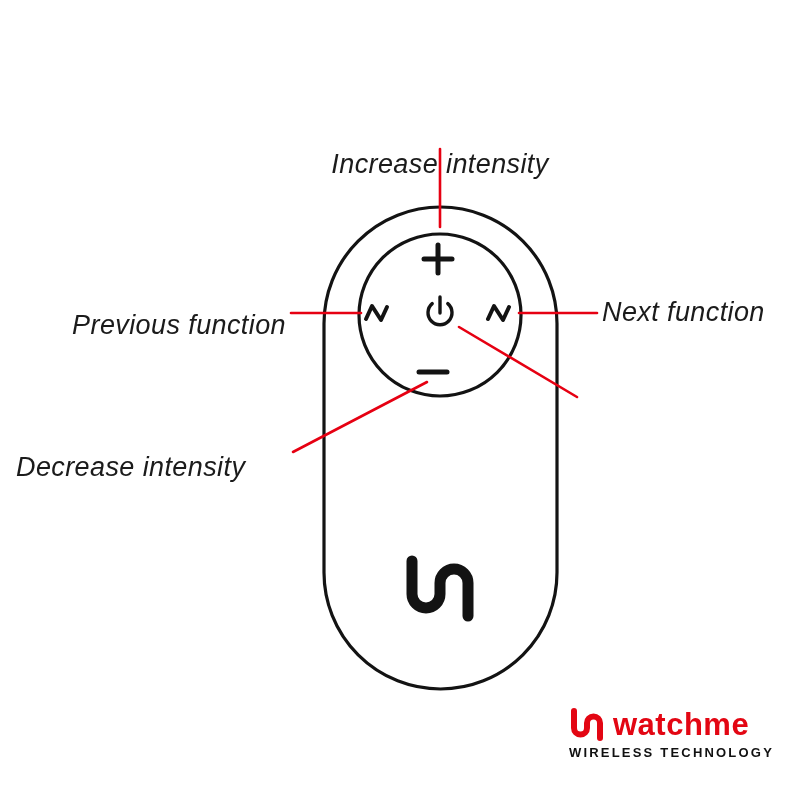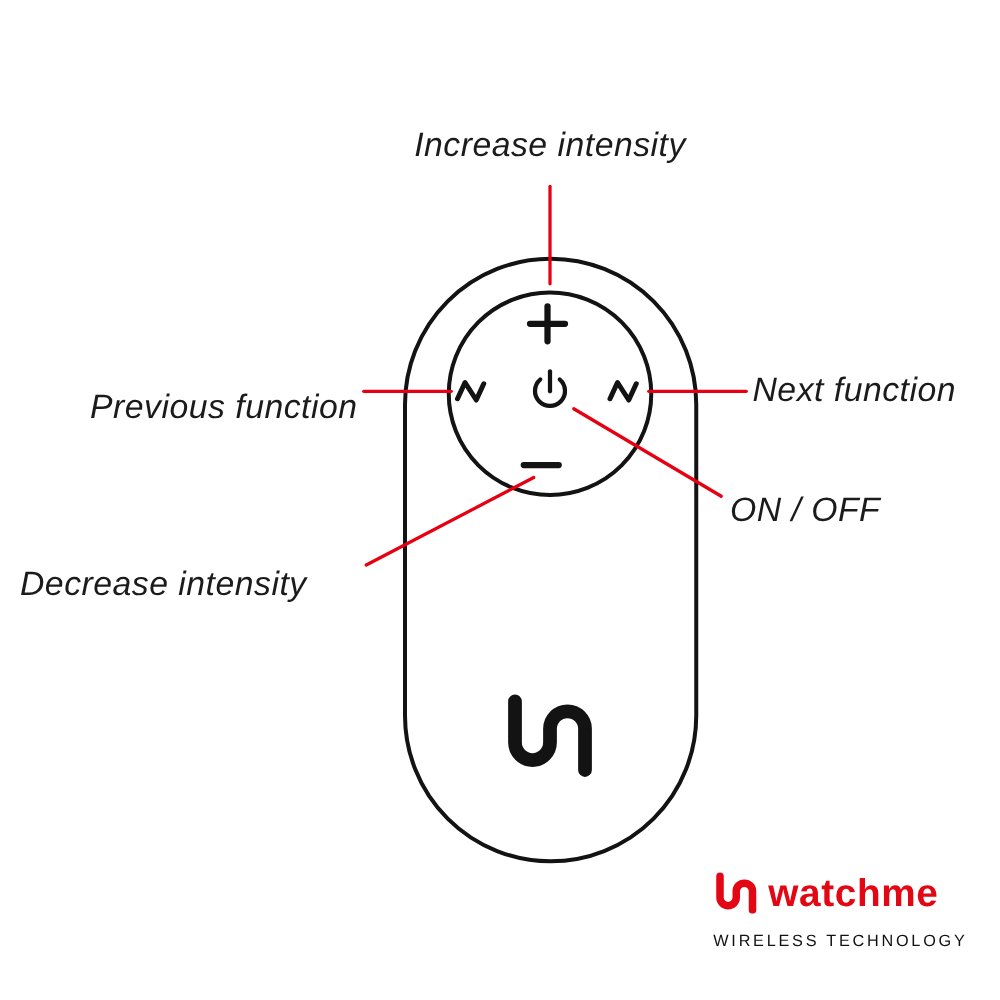--- a/index.html
+++ b/index.html
@@ -22,45 +22,45 @@
   }
   .callout-label {
     position: absolute;
     font-style: italic;
     font-size: 27px;
     letter-spacing: 0.4px;
     color: #1b1b1b;
     white-space: nowrap;
     line-height: 1.1;
   }
-  .center-x { transform: translateX(-50%); }
+  .center-x { transform: translateX(-50%); margin-top: 48px; }
   .brand-block {
     position: absolute;
     right: 26px;
     bottom: 40px;
     text-align: right;
   }
   .brand-row {
     display: flex;
     align-items: center;
     justify-content: flex-start;
     gap: 8px;
   }
   .brand-name {
     color: #e30613;
     font-size: 31px;
     font-weight: 700;
     letter-spacing: 0.5px;
     line-height: 1;
   }
   .brand-tagline {
-    margin-top: 14px;
+    margin-top: 4px;
     color: #111111;
     font-size: 13px;
-    font-weight: 400;
+    font-weight: 700;
     letter-spacing: 2.2px;
     white-space: nowrap;
   }
 </style>
 </head>
 <body>
 
 <div class="stage">
 
   <svg class="scene" viewBox="0 0 800 800" aria-hidden="true">
@@ -101,21 +101,20 @@
       <path d="M 427,382 L 293,452"></path>
     </g>
   </svg>
 
   <div class="callout-label center-x" style="left:440px; top:102px;">Increase intensity</div>
 
   <div class="callout-label" style="right:514px; top:311px;">Previous function</div>
 
   <div class="callout-label" style="left:602px; top:298px;">Next function</div>
 
-  <div class="callout-label" style="left:584px; top:394px;">ON / OFF</div>
 
   <div class="callout-label" style="left:16px; top:453px;">Decrease intensity</div>
 
   <div class="brand-block">
     <div class="brand-row">
       <svg width="36" height="34" viewBox="0 0 36 34" aria-hidden="true">
         <g fill="none" stroke="#e30613" stroke-linecap="round" stroke-width="6">
           <path d="M 5,4 L 5,21 A 6.5,6.5 0 0 0 18,21 L 18,16 A 6.5,6.5 0 0 1 31,16 L 31,31"></path>
         </g>
       </svg>

